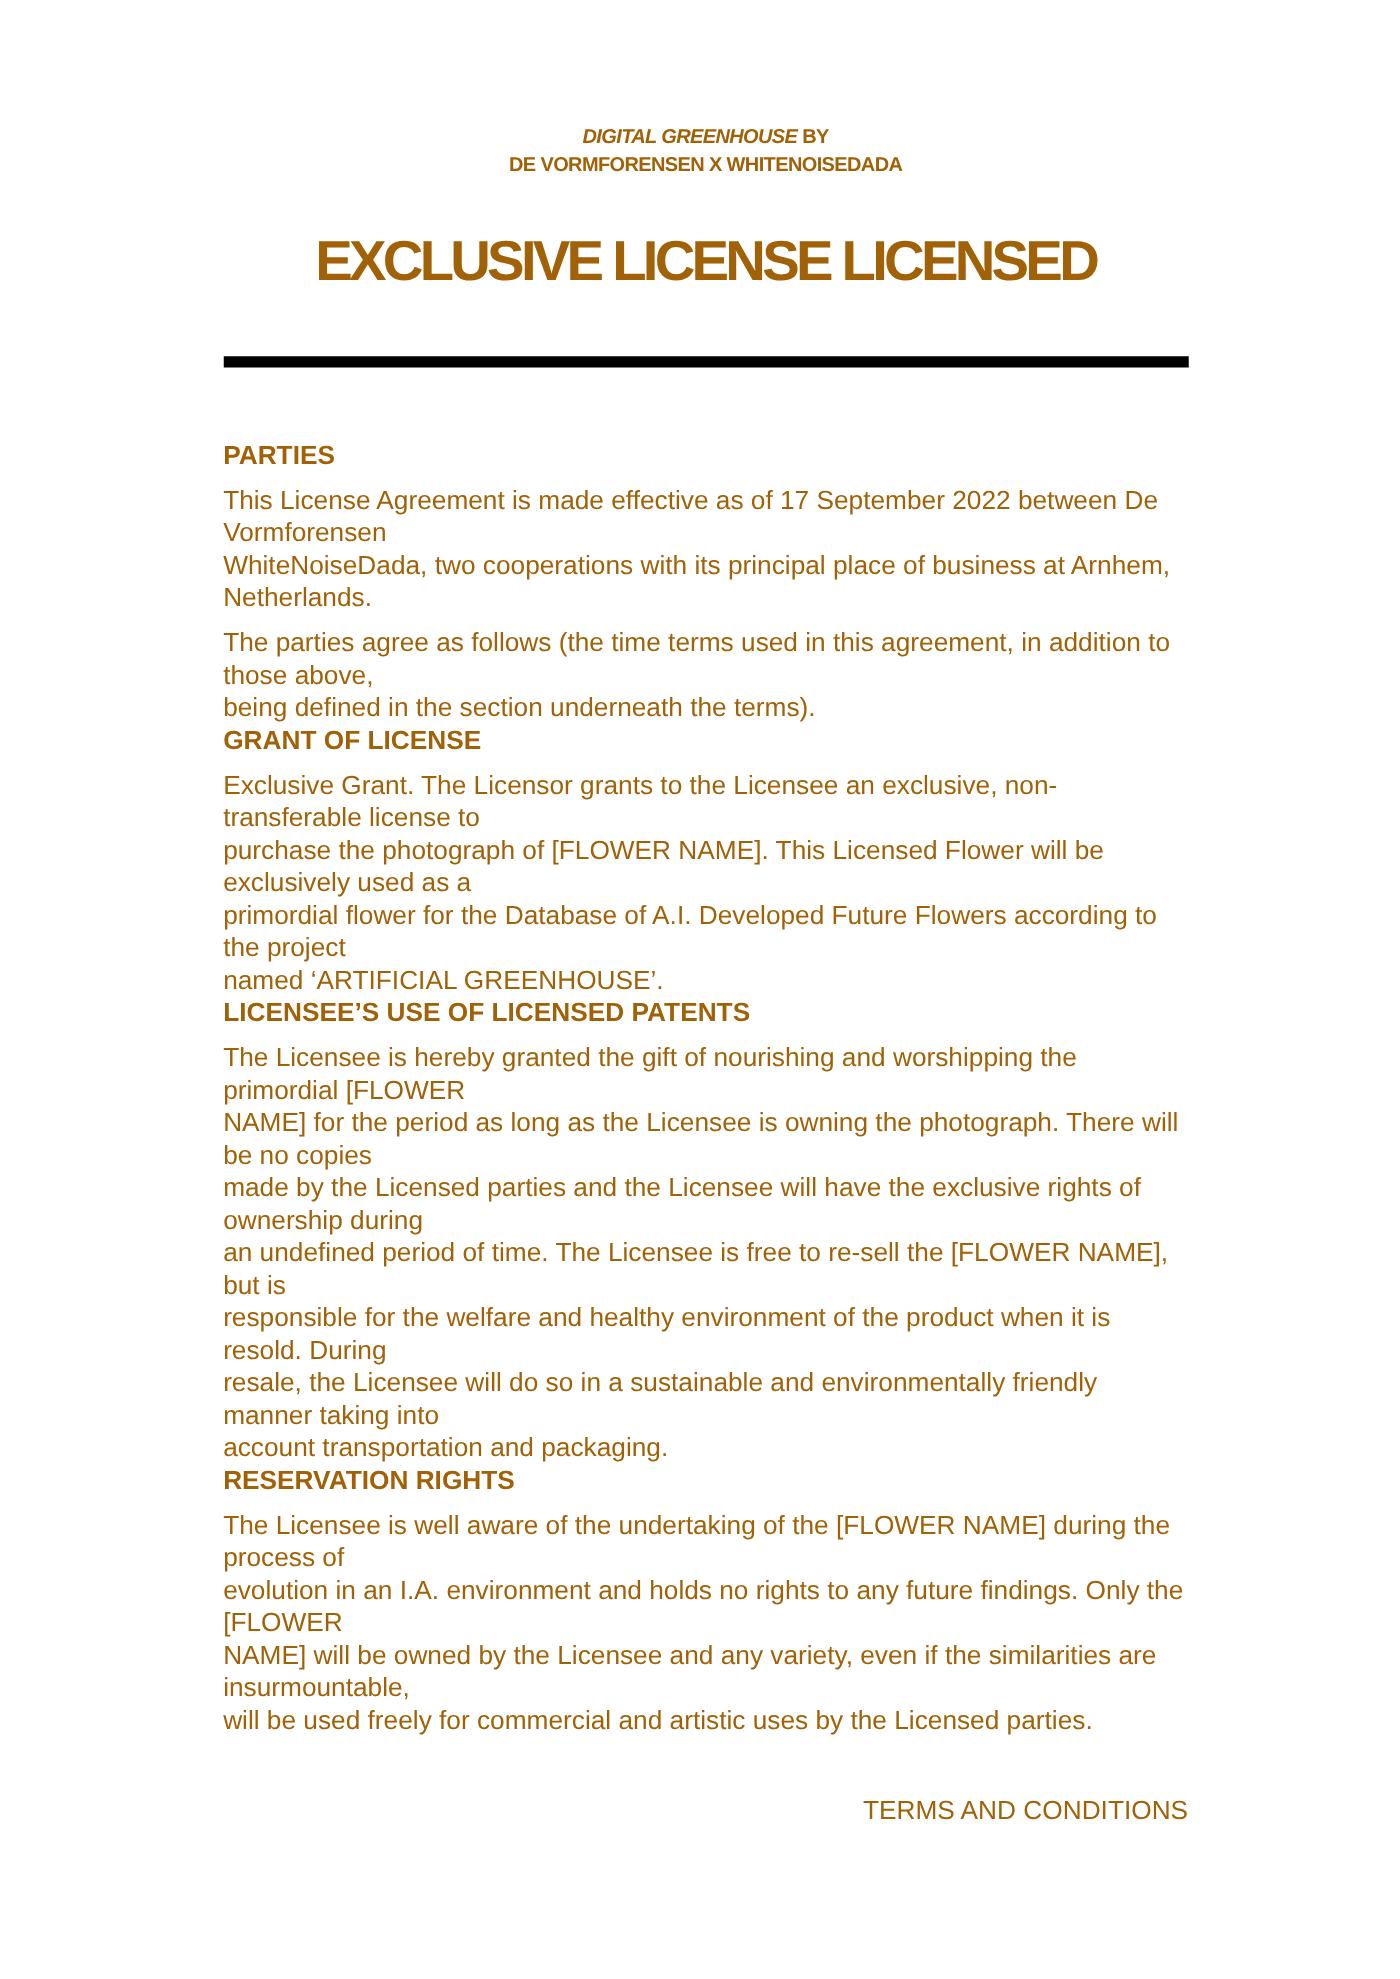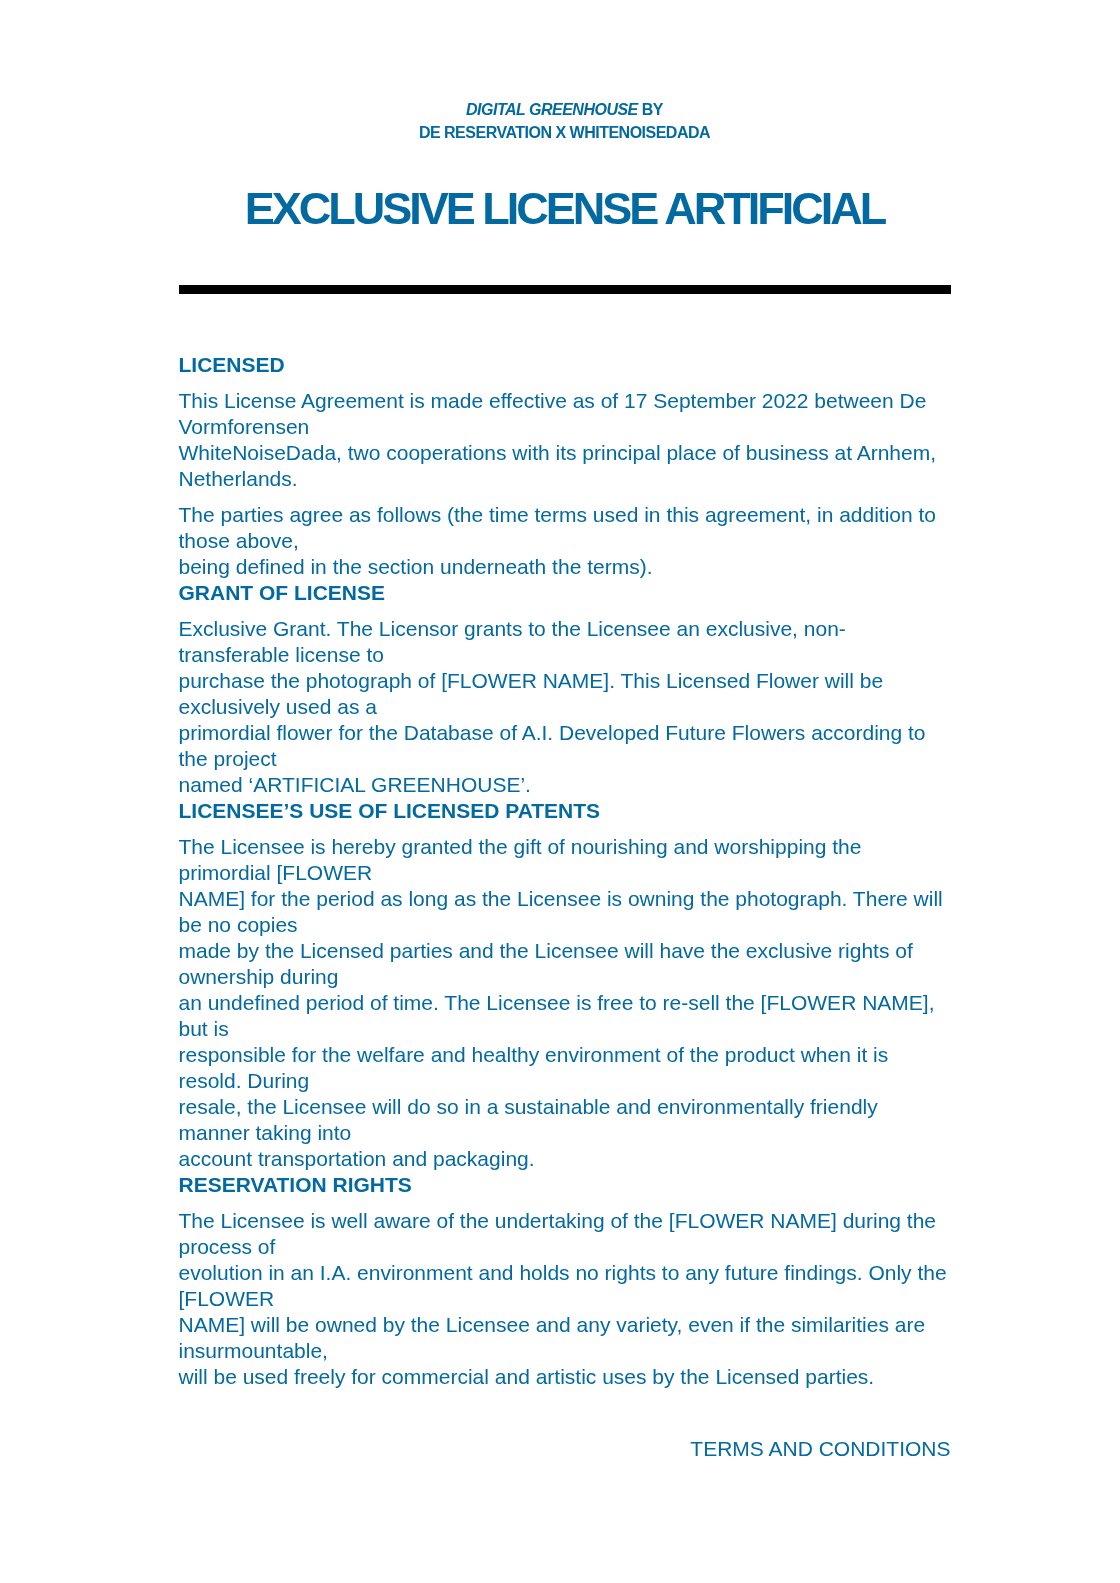--- a/index.html
+++ b/index.html
@@ -3,21 +3,21 @@
 <meta charset="utf-8">
 <style>
   * { margin: 0; padding: 0; box-sizing: border-box; }
   html, body { background: #ffffff; }
   .page {
     position: relative;
     width: 977px;
     height: 1583px;
     margin: 0 auto;
     background: #ffffff;
-    color: #0369a1;
+    color: #a16207;
     font-family: "Liberation Sans", sans-serif;
     font-size: 21px;
     line-height: 26px;
     padding: 98px 98px 0 107px;
     overflow: hidden;
   }
   .doc-header {
     text-align: center;
     font-size: 16px;
     line-height: 23px;
@@ -57,29 +57,29 @@
   .term-heading { font-weight: 400; }
   .term-body { white-space: pre-line; }
 </style>
 </head>
 <body>
 
 <div class="page">
 
   <div class="doc-header">
     <div><span class="italic">DIGITAL GREENHOUSE</span><span> BY</span></div>
-    <div>DE RESERVATION X WHITENOISEDADA</div>
+    <div>DE VORMFORENSEN X WHITENOISEDADA</div>
   </div>
 
-  <h1 class="doc-title">EXCLUSIVE LICENSE ARTIFICIAL</h1>
+  <h1 class="doc-title">EXCLUSIVE LICENSE LICENSED</h1>
 
   <div class="rule"></div>
 
   <section>
-    <h2 class="sec-heading first">LICENSED</h2>
+    <h2 class="sec-heading first">PARTIES</h2>
     <p class="para">This License Agreement is made effective as of 17 September 2022 between De Vormforensen
 WhiteNoiseDada, two cooperations with its principal place of business at Arnhem, Netherlands.</p>
     <p class="para">The parties agree as follows (the time terms used in this agreement, in addition to those above,
 being defined in the section underneath the terms).</p>
   </section>
 
   <section>
     <h2 class="sec-heading">GRANT OF LICENSE</h2>
     <p class="para">Exclusive Grant. The Licensor grants to the Licensee an exclusive, non-transferable license to
 purchase the photograph of [FLOWER NAME]. This Licensed Flower will be exclusively used as a

